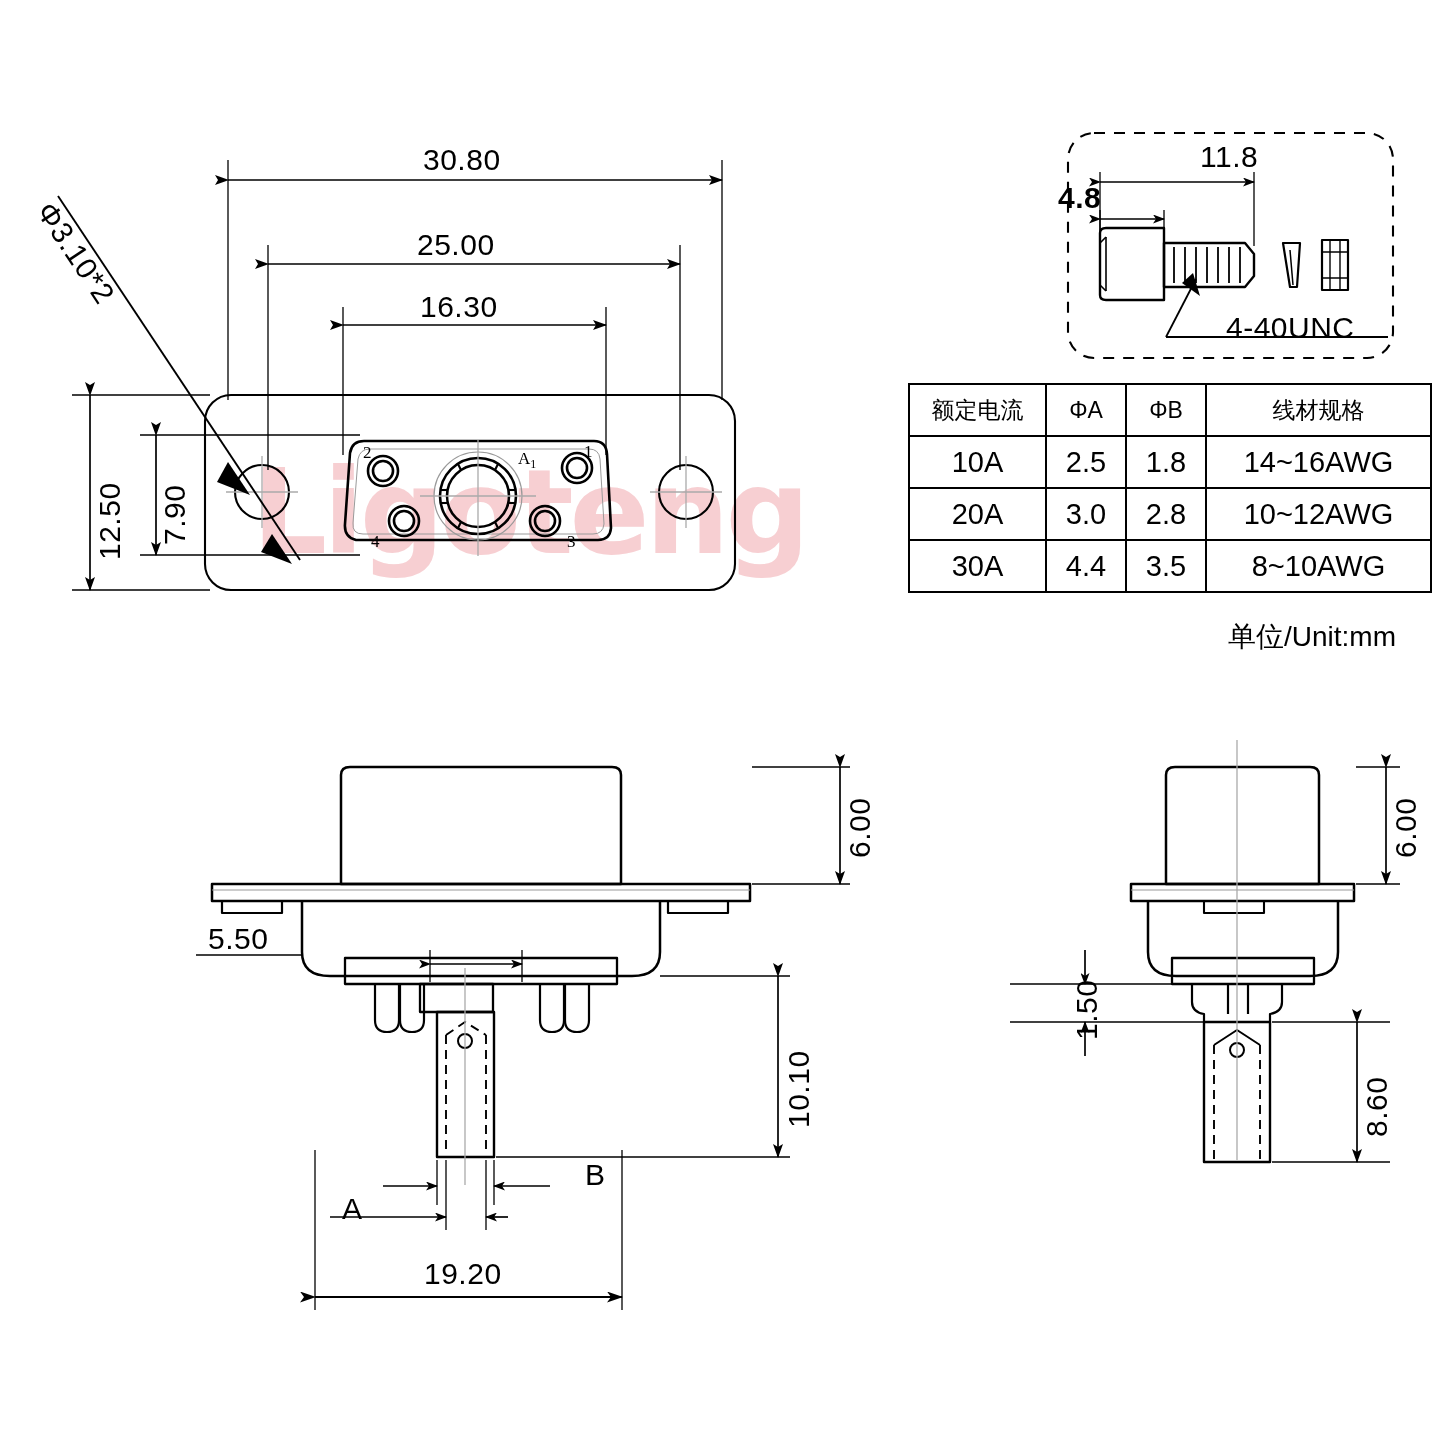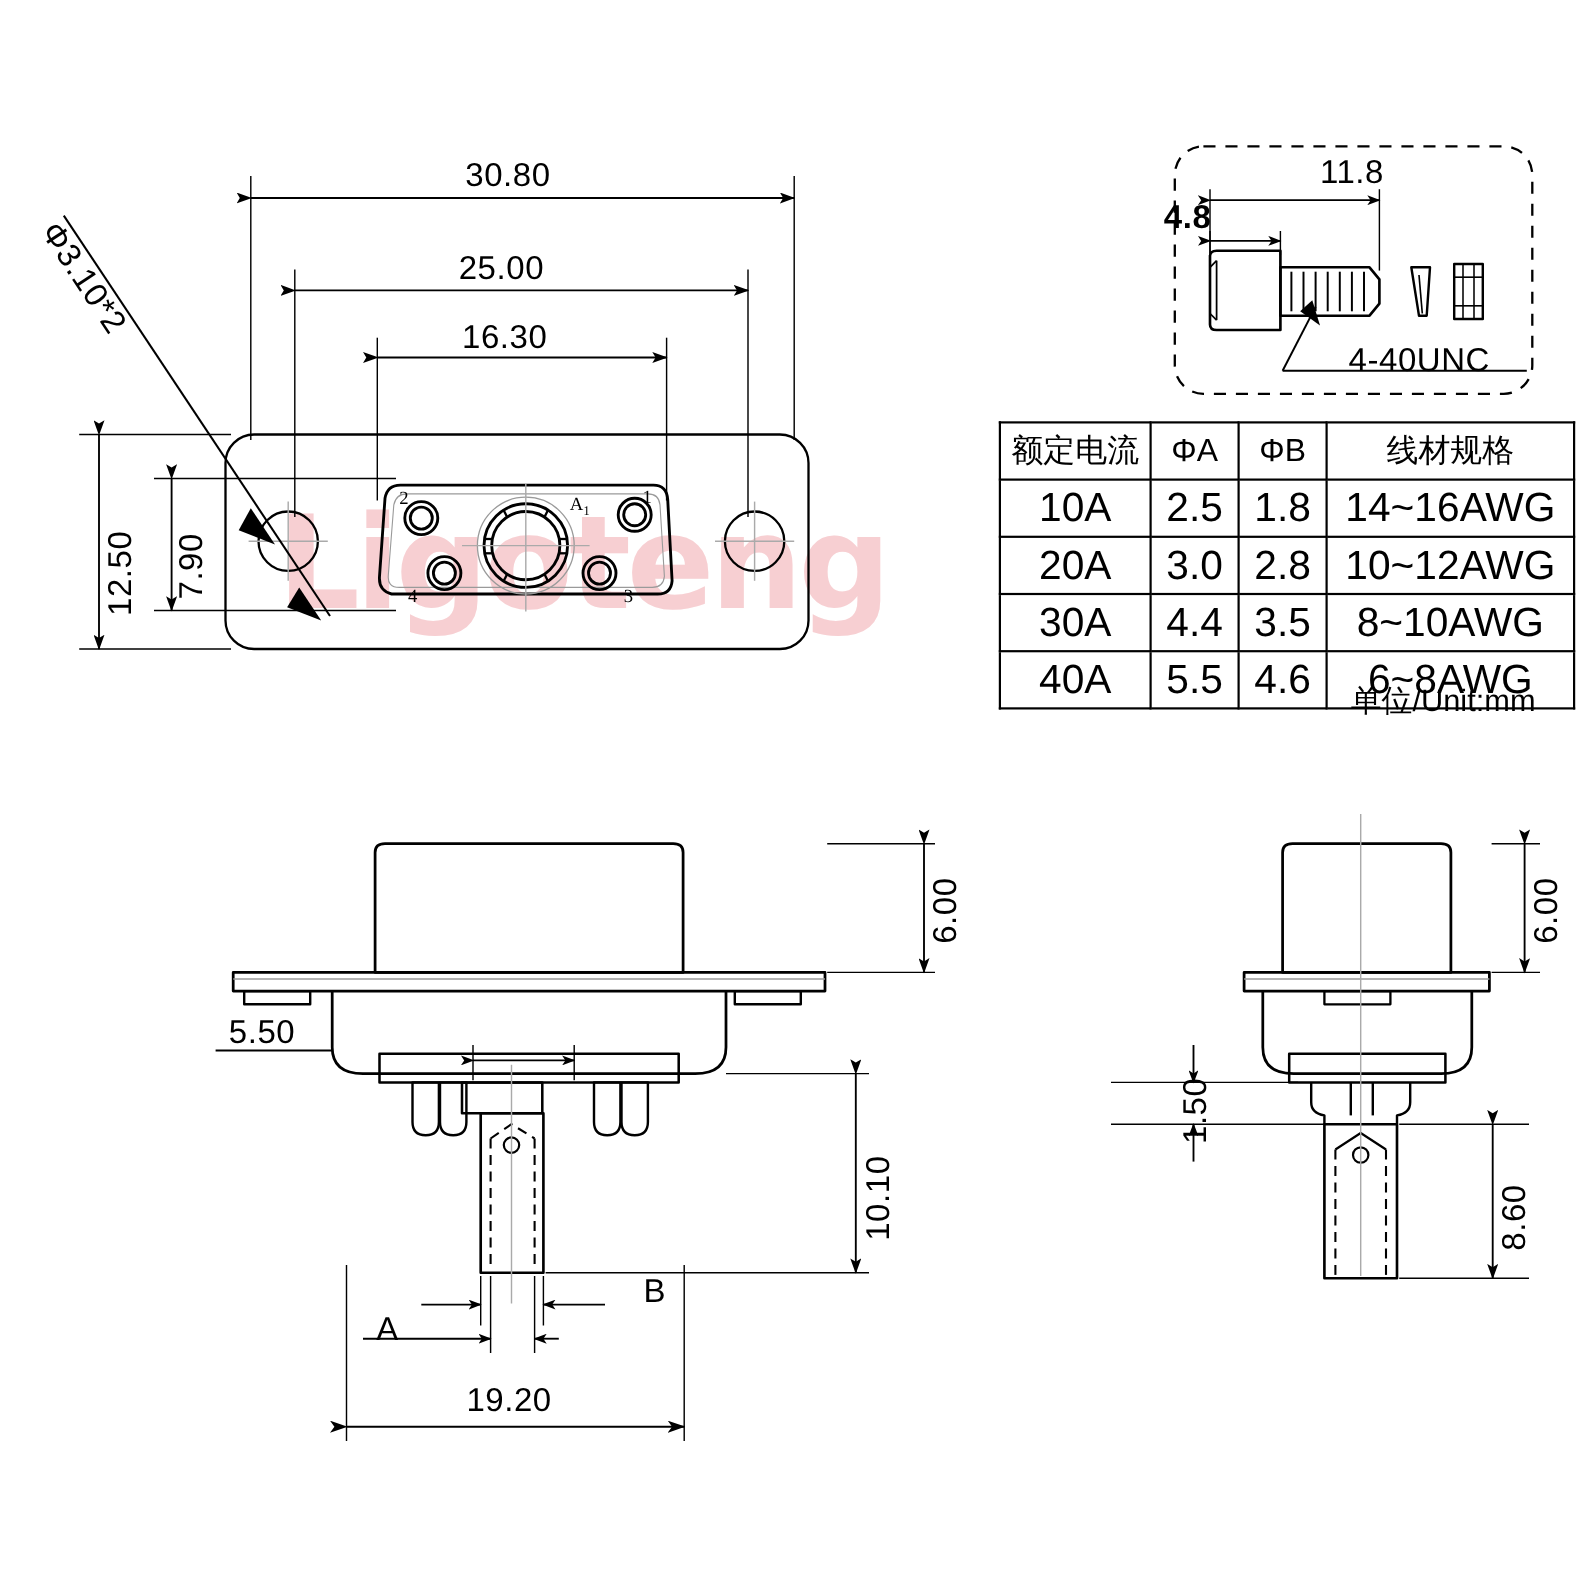--- a/index.html
+++ b/index.html
@@ -9,24 +9,24 @@
   svg{position:absolute;left:0;top:0;width:1440px;height:1440px;overflow:visible;}
 
   .dimtxt{position:absolute;font-size:30px;letter-spacing:0.5px;white-space:nowrap;color:#000;}
   .pin{position:absolute;font-size:17px;font-family:"Liberation Serif","DejaVu Serif",serif;}
   .rot90{transform-origin:0 0;transform:rotate(-90deg);}
   .rotlead{transform-origin:0 0;}
 
   
   #spec-table{position:absolute;left:908px;top:383px;border-collapse:collapse;}
   #spec-table td,#spec-table th{
-      border:2px solid #000;font-size:37px;text-align:center;
+      border:2px solid #000;font-size:29px;text-align:center;
       font-family:"Liberation Sans","DejaVu Sans",sans-serif;font-weight:normal;
       padding:0;height:50px;line-height:50px;}
-  #spec-table th{font-size:29px;}
+  #spec-table th{font-size:23px;}
   .c-cur{width:135px;}
   .c-a{width:78px;}
   .c-b{width:78px;}
   .c-w{width:223px;}
   #unit-label{position:absolute;left:1228px;top:618px;font-size:28px;white-space:nowrap;}
 
   
   #watermark{position:absolute;left:252px;top:452px;width:460px;height:120px;
      font-size:118px;font-weight:bold;color:#f7cfd2;letter-spacing:-4px;
      font-family:"DejaVu Sans",sans-serif;line-height:120px;
@@ -303,26 +303,20 @@
         <td>3.0</td>
         <td>2.8</td>
         <td>10~12AWG</td>
       </tr>
       <tr>
         <td>30A</td>
         <td>4.4</td>
         <td>3.5</td>
         <td>8~10AWG</td>
       </tr>
-      <tr>
-        <td>40A</td>
-        <td>5.5</td>
-        <td>4.6</td>
-        <td>6~8AWG</td>
-      </tr>
     </tbody>
   </table>
   <div id="unit-label">单位/Unit:mm</div>
 
   <div class="dimtxt rot90" style="left:843px;top:858px;">6.00</div>
   <div class="dimtxt" style="left:208px;top:922px;">5.50</div>
   <div class="dimtxt rot90" style="left:782px;top:1128px;">10.10</div>
   <div class="dimtxt" style="left:342px;top:1192px;">A</div>
   <div class="dimtxt" style="left:585px;top:1158px;">B</div>
   <div class="dimtxt" style="left:424px;top:1257px;">19.20</div>

